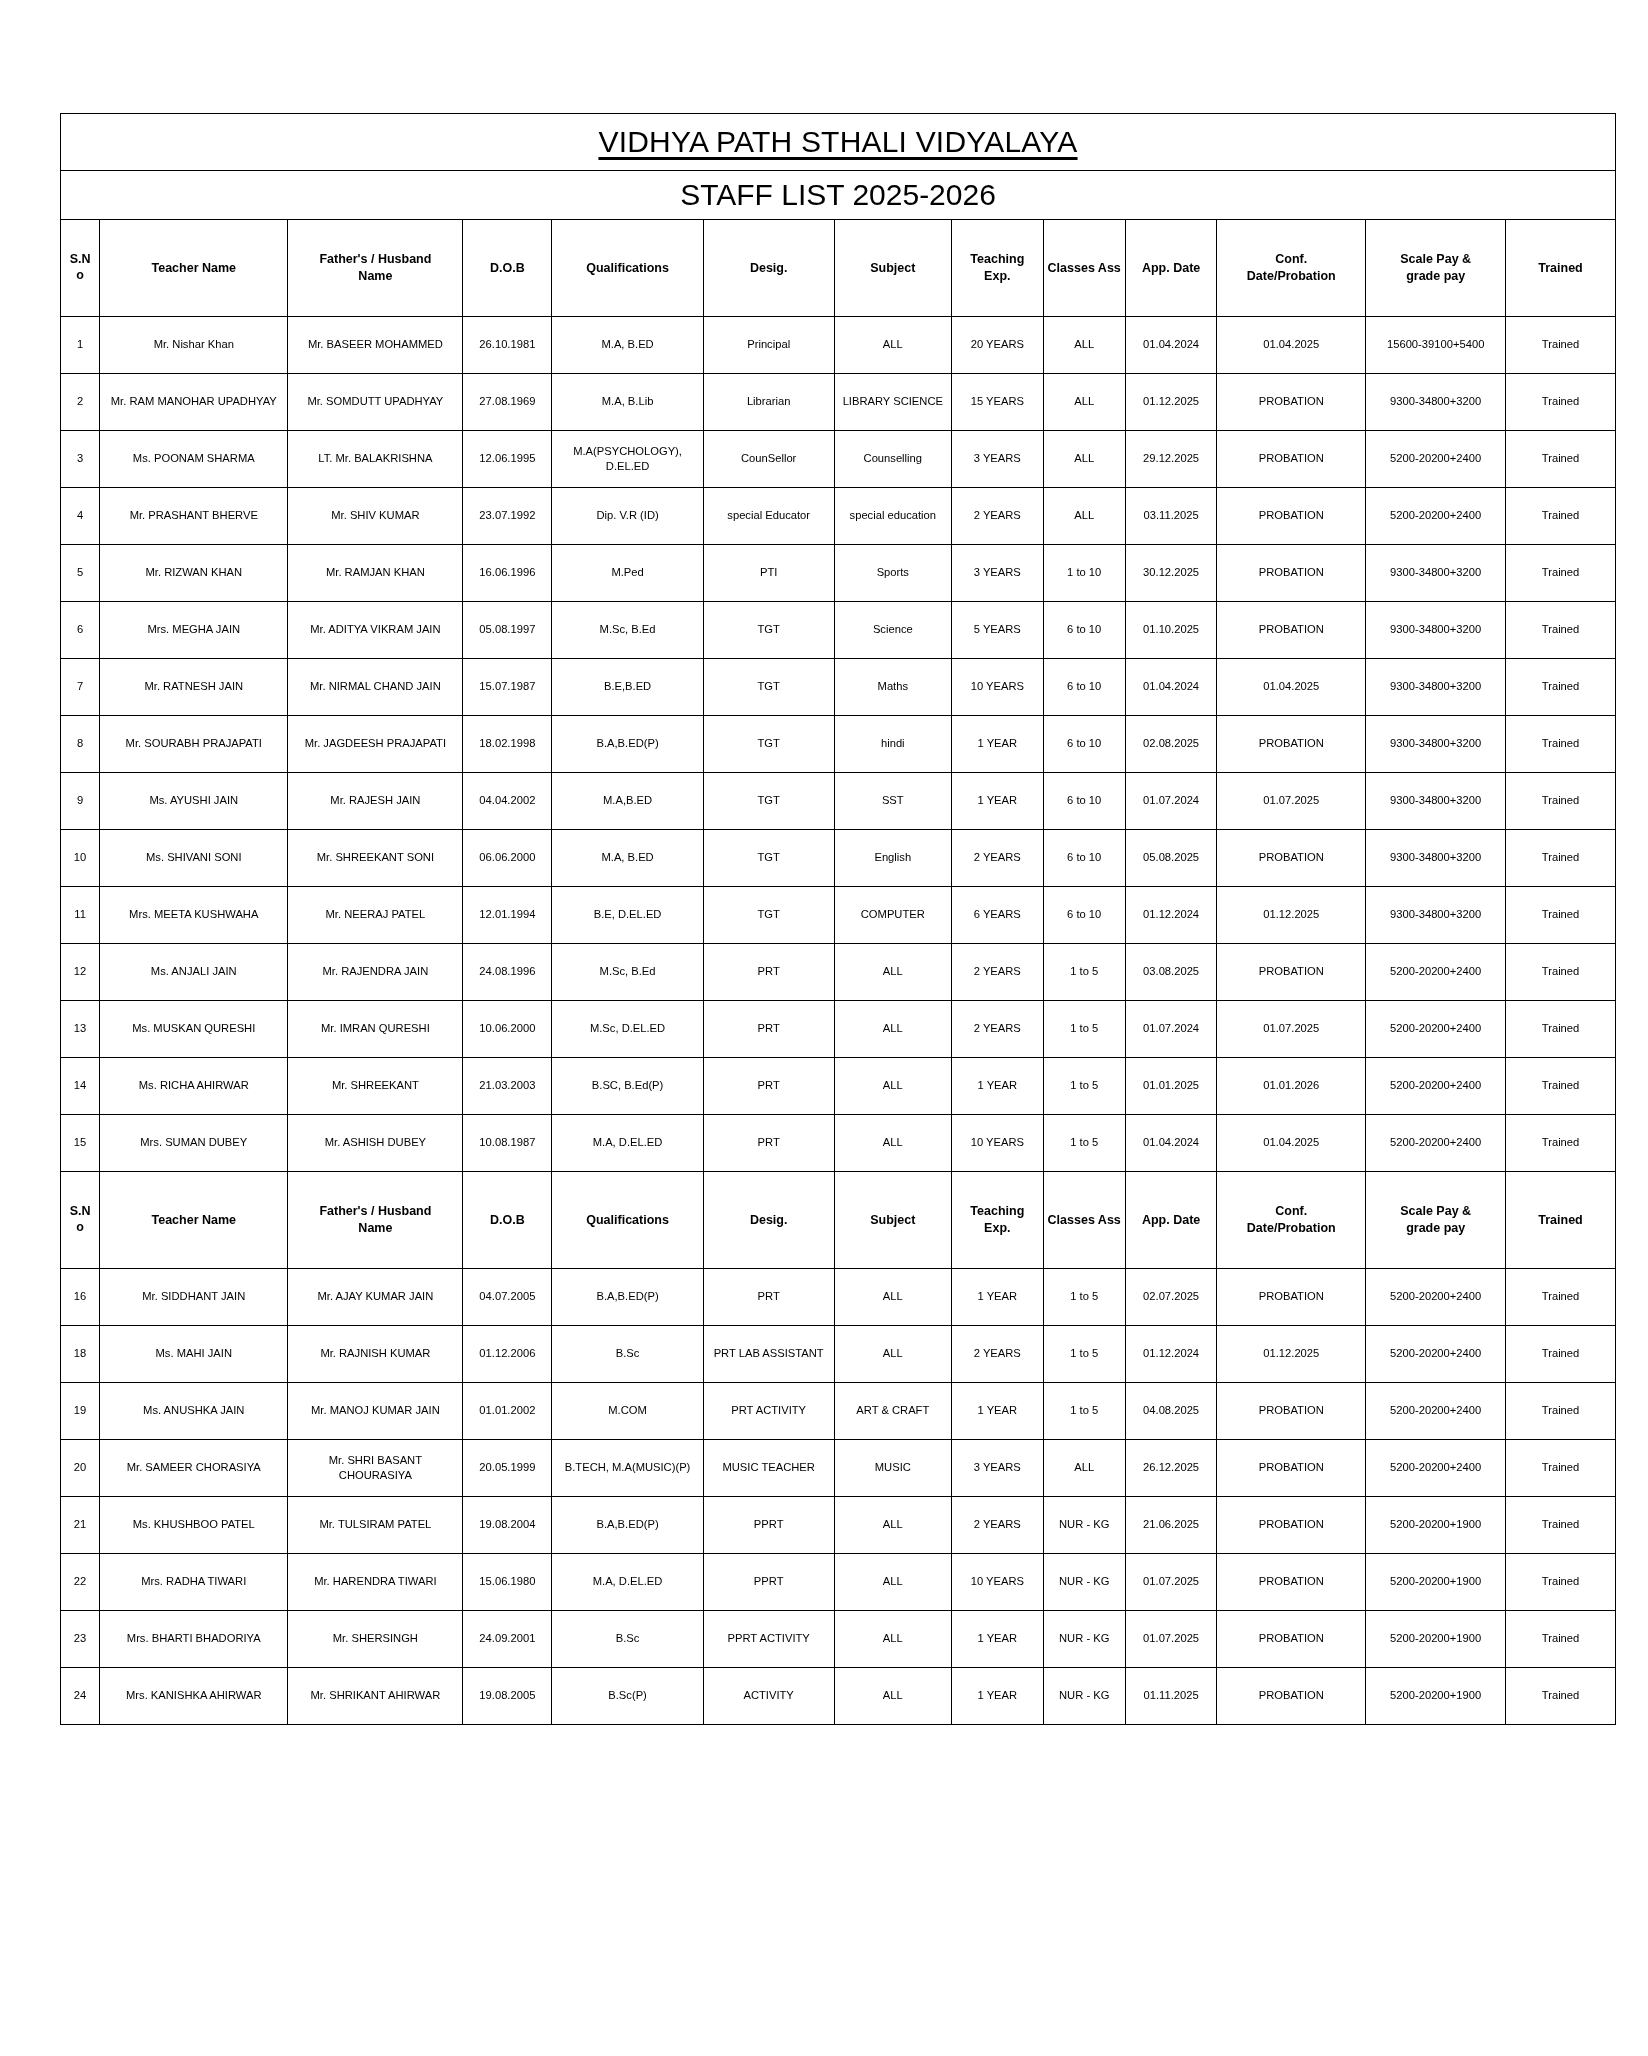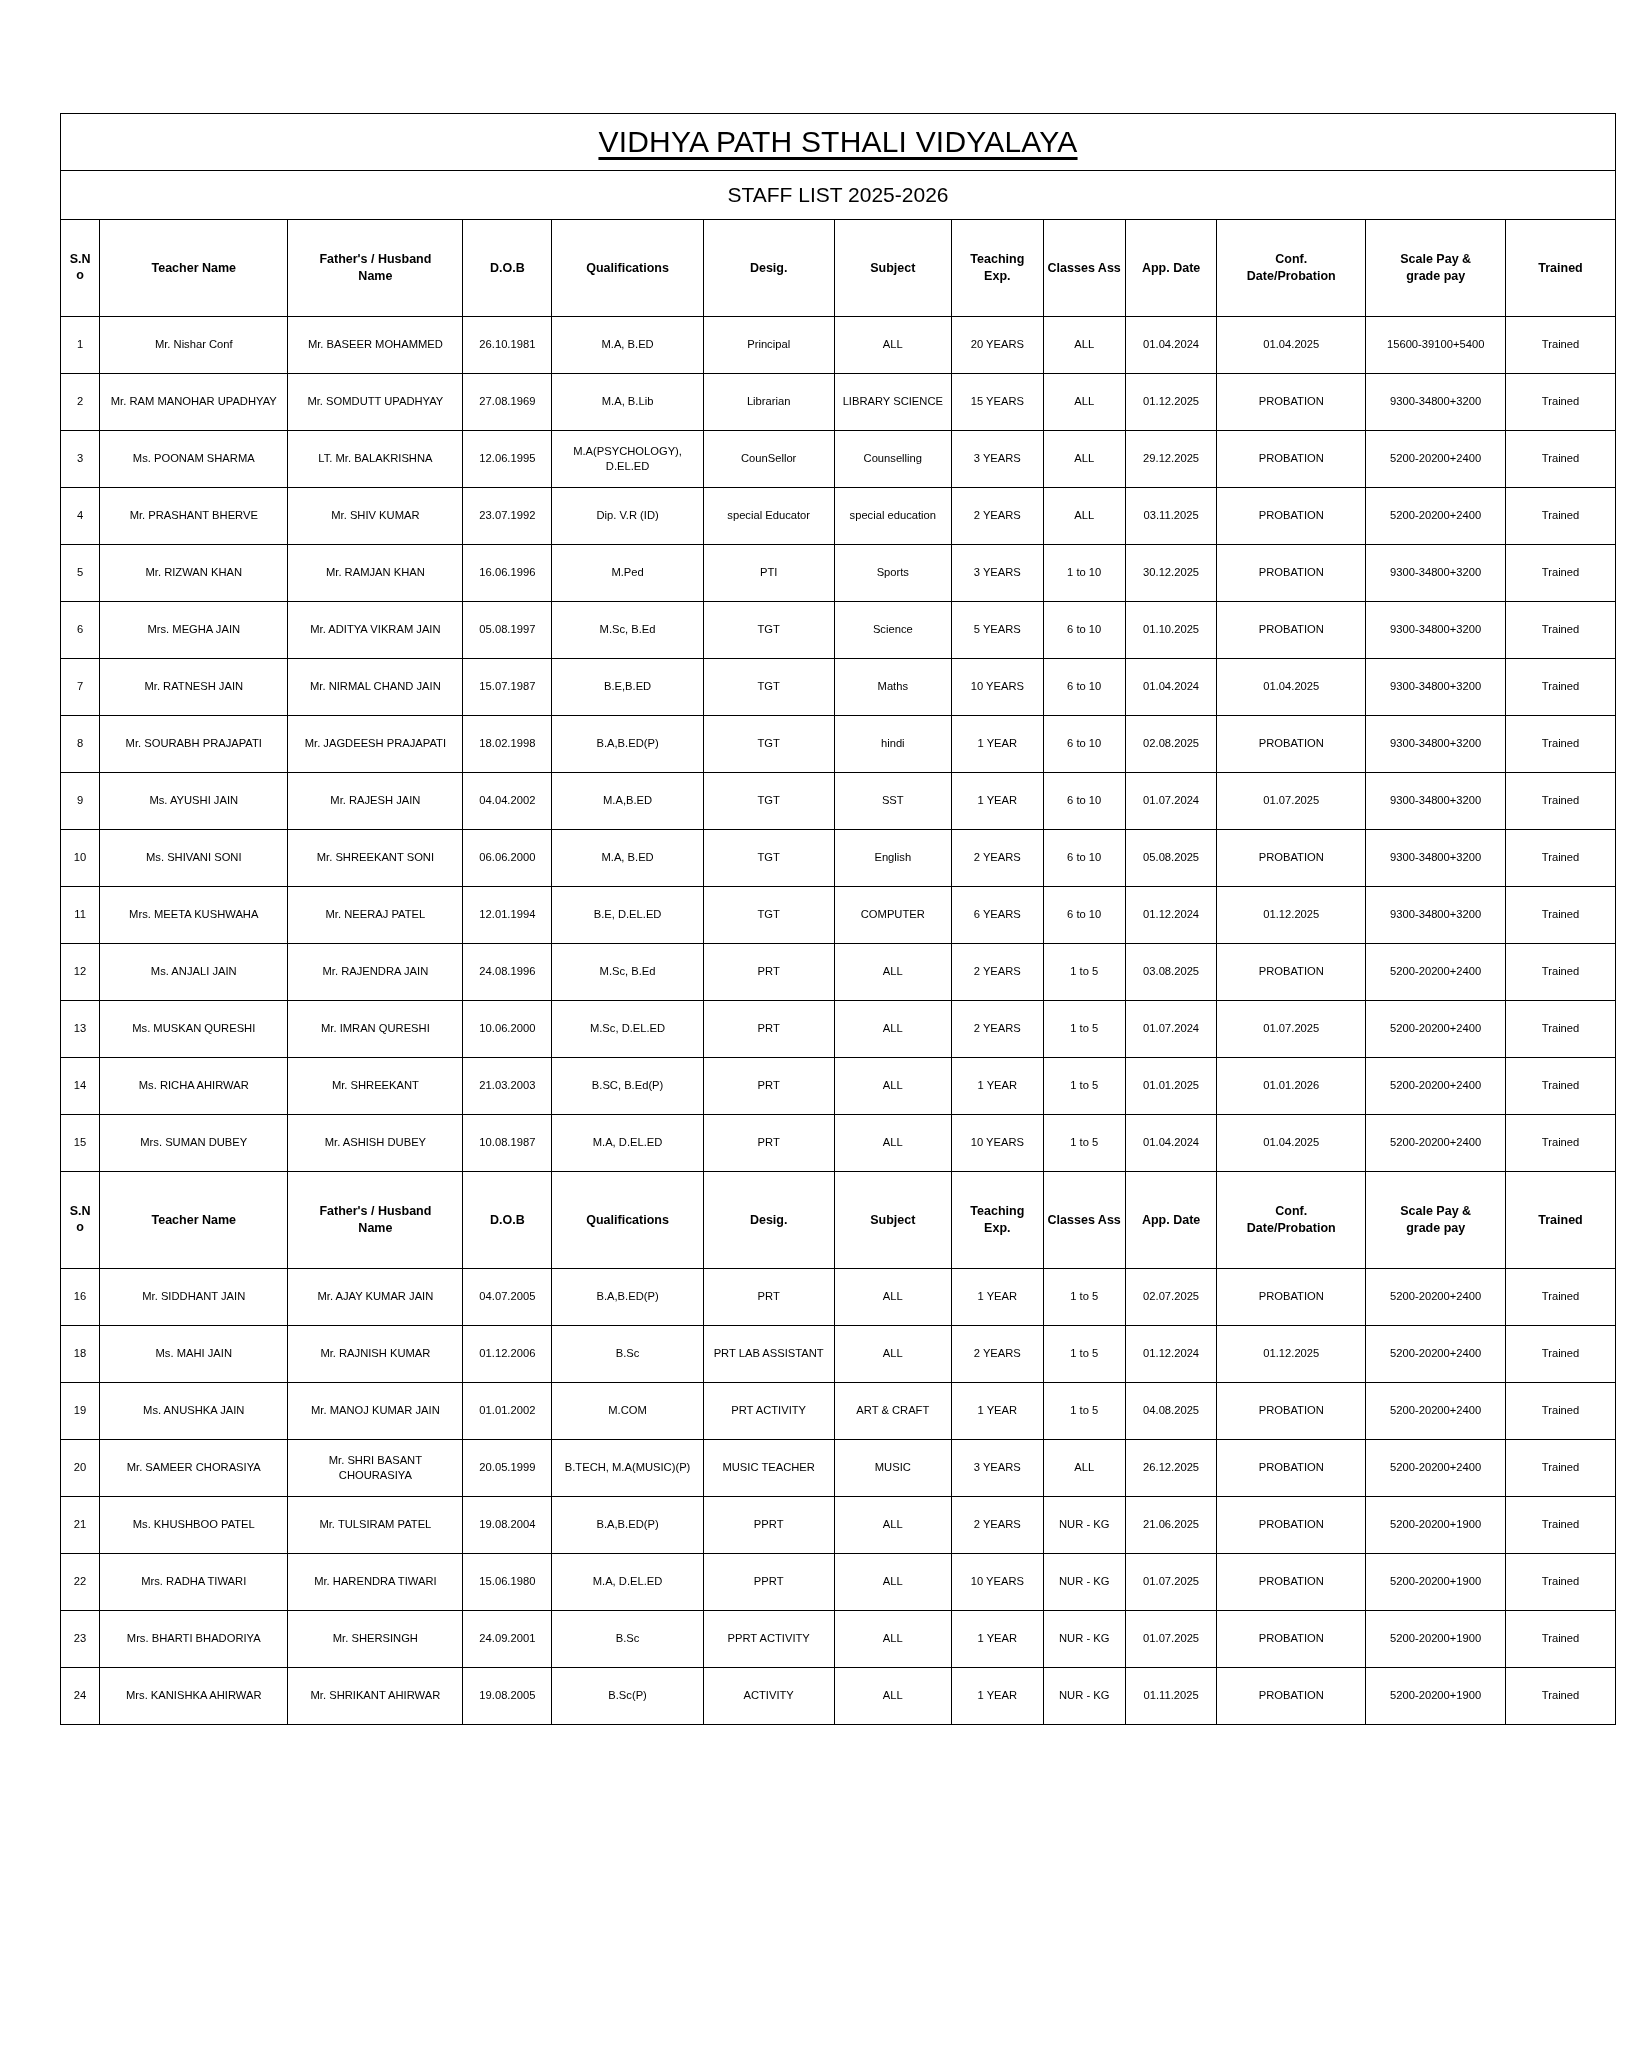--- a/index.html
+++ b/index.html
@@ -50,21 +50,21 @@
     letter-spacing: 0.2px;
     padding: 6px 4px 10px 4px;
   }
   .title-cell .underlined {
     text-decoration: underline;
     text-underline-offset: 5px;
     text-decoration-thickness: 3px;
   }
   .subtitle-cell {
     height: 44px;
-    font-size: 21px;
+    font-size: 30px;
     font-weight: bold;
     padding: 4px 4px 8px 4px;
   }
 
   
   .hdr td {
     height: 56px;
     font-size: 12.5px;
     font-weight: bold;
     line-height: 1.35;
@@ -159,21 +159,21 @@
         </td>
         <td>
           <span>Scale Pay &amp;</span><br>
           <span>grade pay</span>
         </td>
         <td>Trained</td>
       </tr>
 
       <tr class="data">
           <td class="c-sno">1</td>
-          <td class="c-name">Mr. Nishar Conf</td>
+          <td class="c-name">Mr. Nishar Khan</td>
           <td class="c-father">Mr. BASEER MOHAMMED</td>
           <td class="c-dob">26.10.1981</td>
           <td class="c-qual">M.A, B.ED</td>
           <td class="c-desig">Principal</td>
           <td class="c-subject">ALL</td>
           <td class="c-exp">20 YEARS</td>
           <td class="c-classes">ALL</td>
           <td class="c-appdate">01.04.2024</td>
           <td class="c-conf">01.04.2025</td>
           <td class="c-scale">15600-39100+5400</td>

